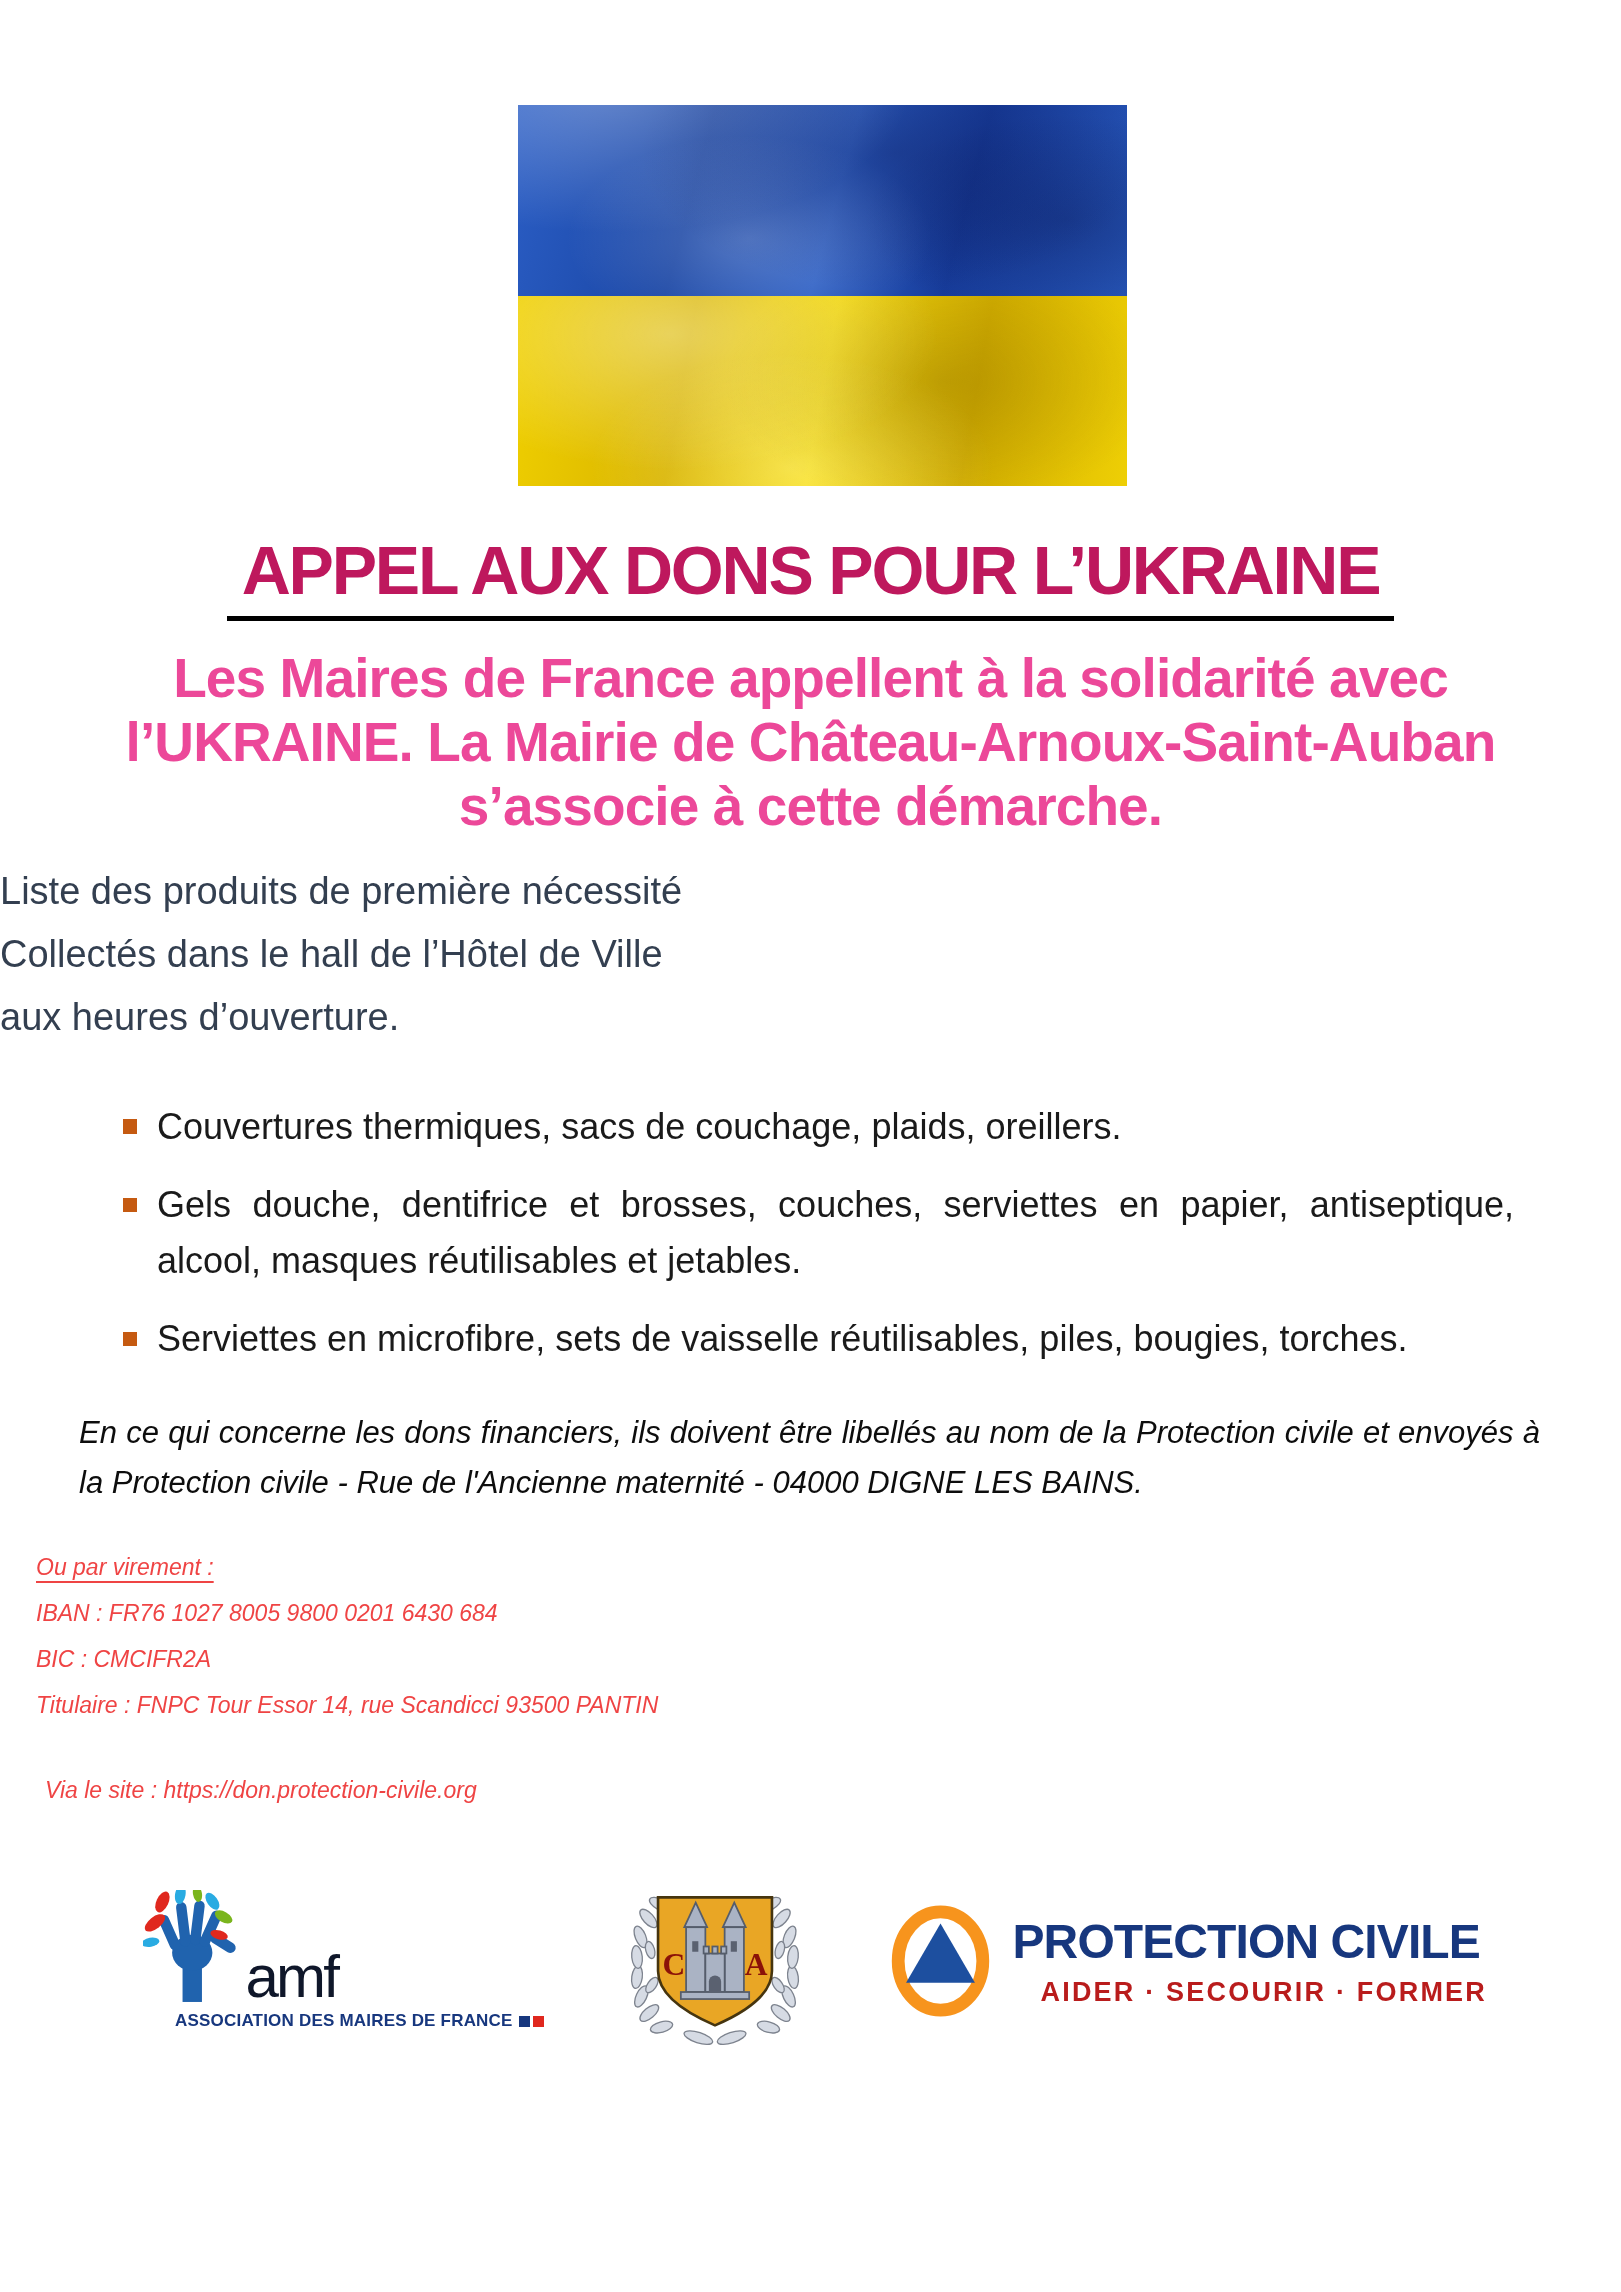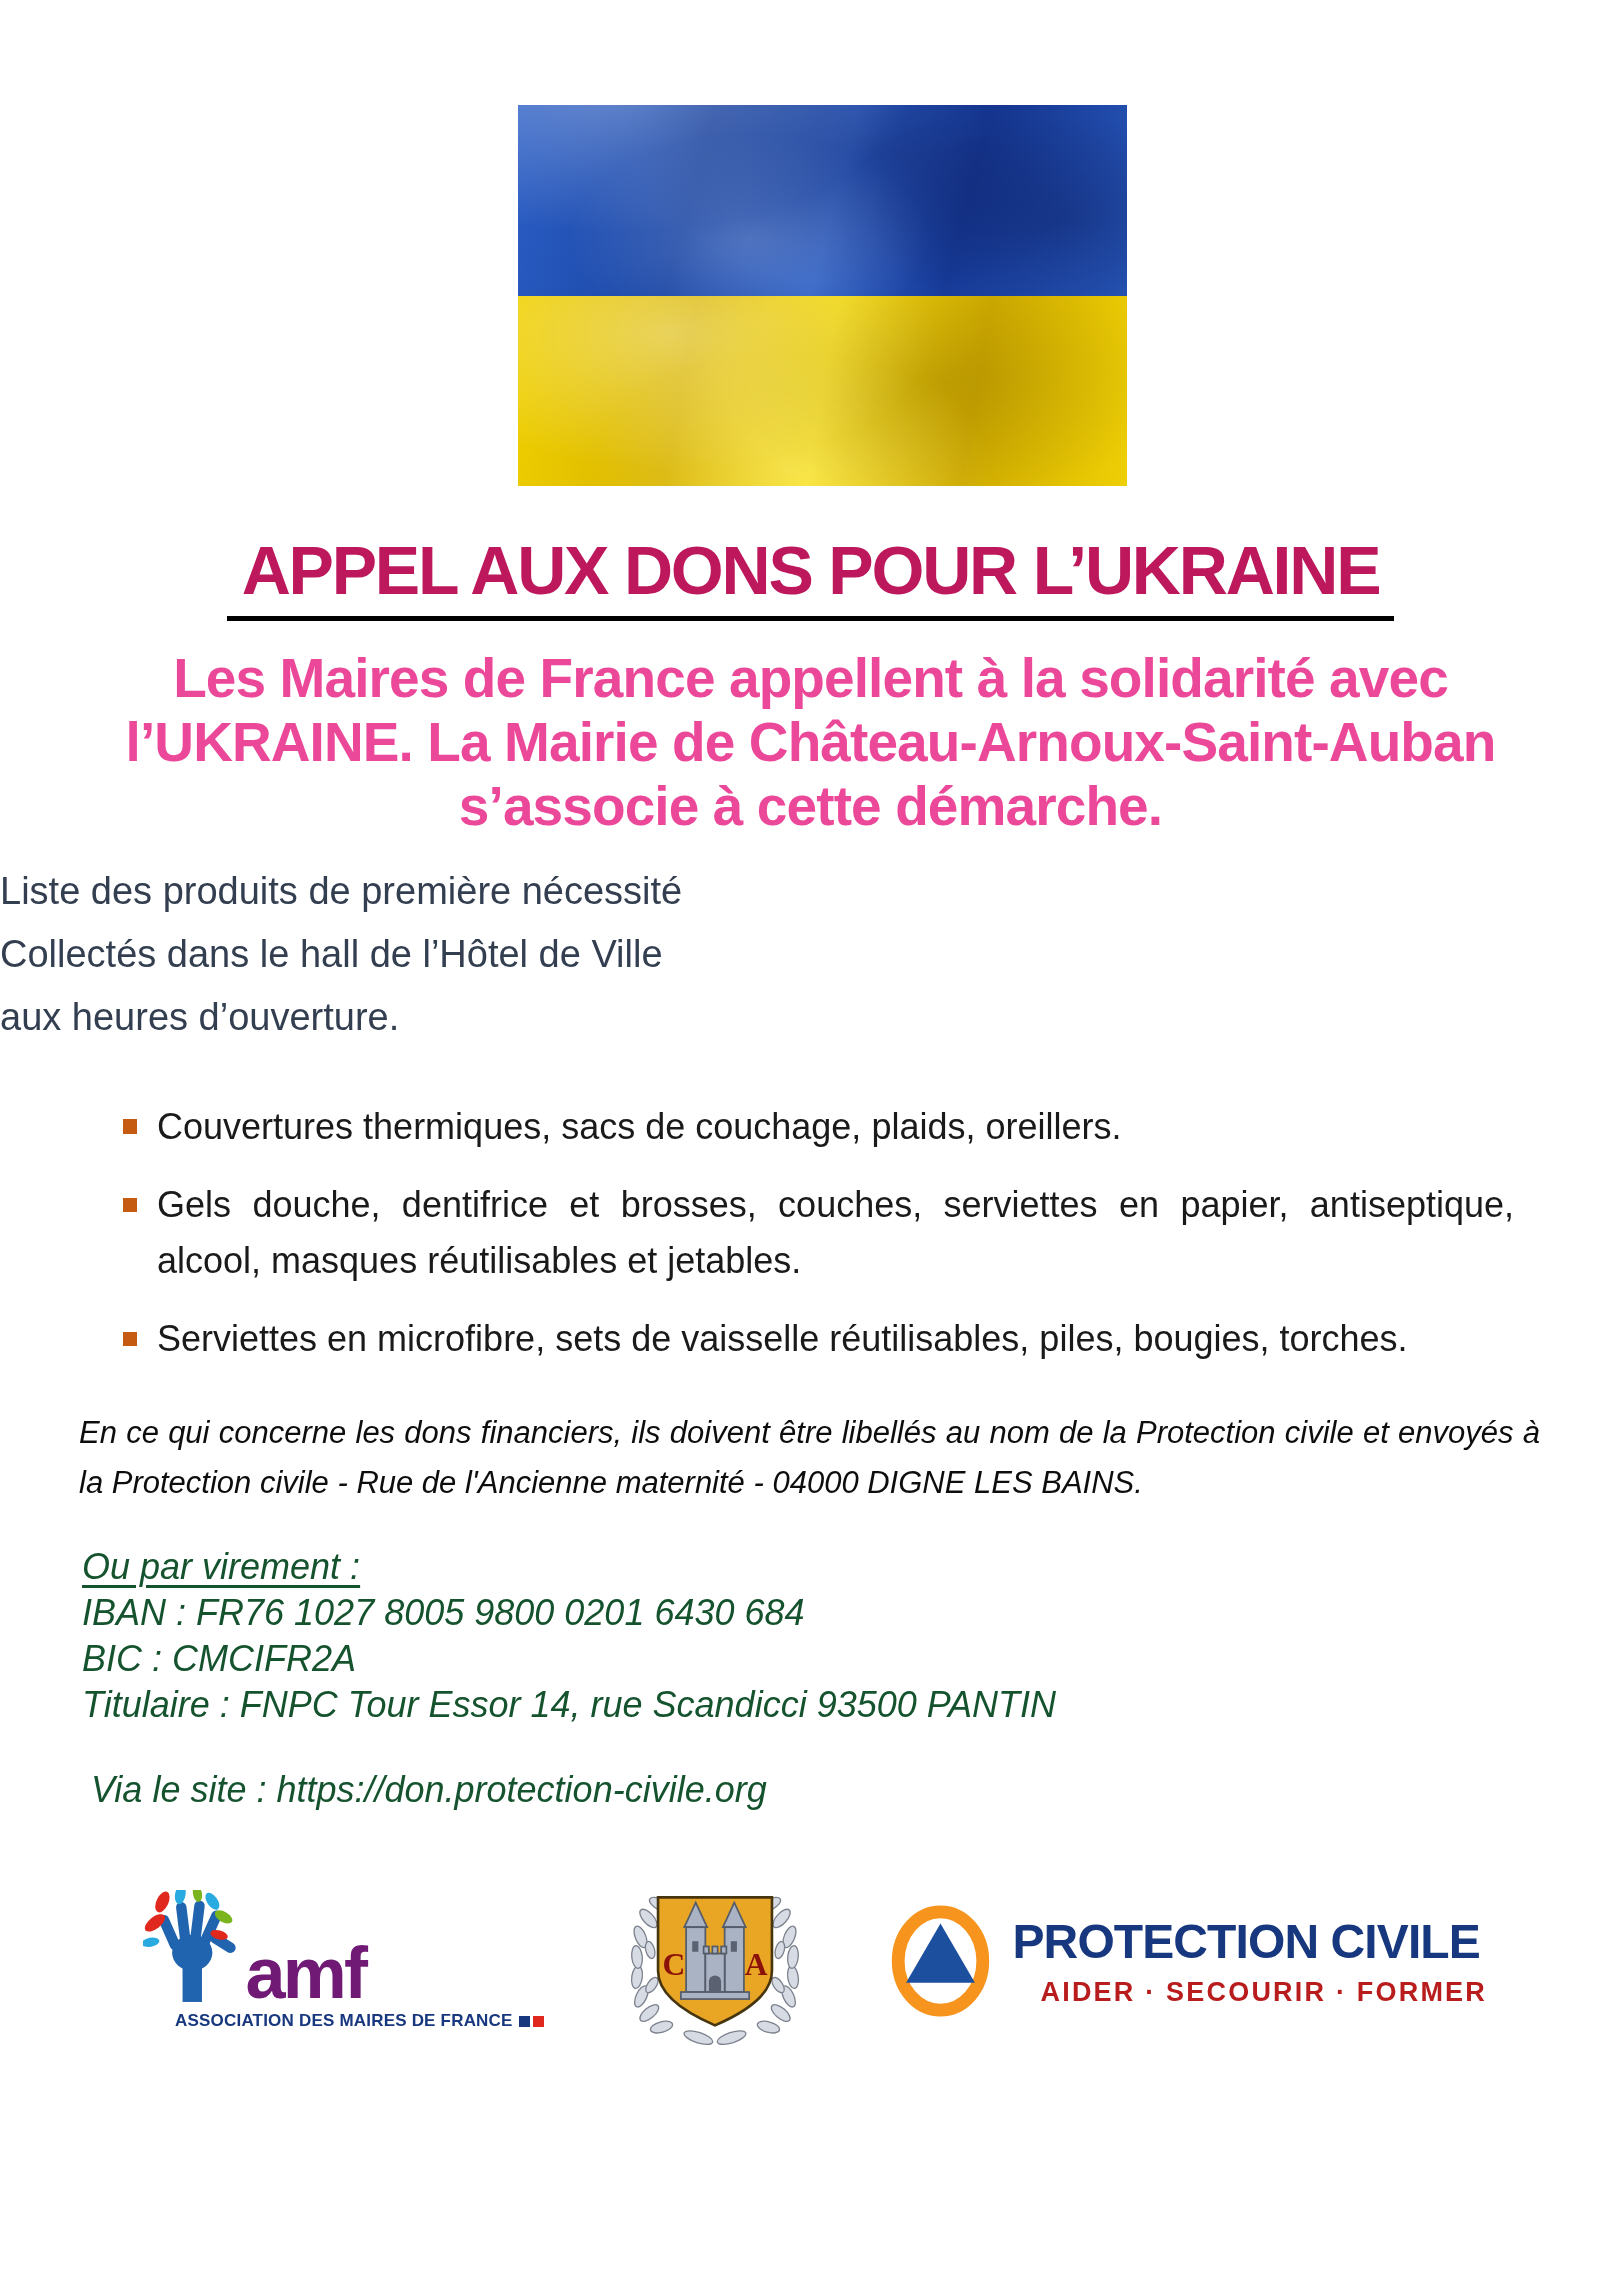--- a/index.html
+++ b/index.html
@@ -88,39 +88,39 @@
 
   
   .financial {
     margin: 41px 81px 0 79px;
     font-style: italic;
     font-size: 31px;
     line-height: 50px;
     text-align: justify;
     color: #0d0d0d;
   }
-  .virement { margin: 36px 81px 0 82px; font-style: italic; font-size: 36px; line-height: 46px; color: #14532d; }
+  .virement { margin: 36px 81px 0 36px; font-style: italic; font-size: 23px; line-height: 46px; color: #ef4444; }
   .virement-heading { text-decoration: underline; text-underline-offset: 6.3px; }
   .site-line { margin-top: 39px; padding-left: 9px; }
 
   
   .logos {
     margin: 59px 134px 0 143px;
     display: flex;
     align-items: center;
     justify-content: space-between;
   }
   .amf { display: flex; flex-direction: column; }
   .amf-row { display: flex; align-items: flex-end; }
   .amf-wordmark {
-    font-size: 72px;
-    font-weight: 700;
+    font-size: 60px;
+    font-weight: 400;
     letter-spacing: -2.7px;
     line-height: 0.78;
-    color: #701a75;
+    color: #0f172a;
     margin: 0 0 1.8px 5.4px;
   }
   .amf-caption-row { display: flex; align-items: center; margin: 9px 0 0 32px; }
   .amf-caption {
     font-size: 17px;
     font-weight: bold;
     letter-spacing: 0.2px;
     color: #17377E;
     white-space: nowrap;
   }

